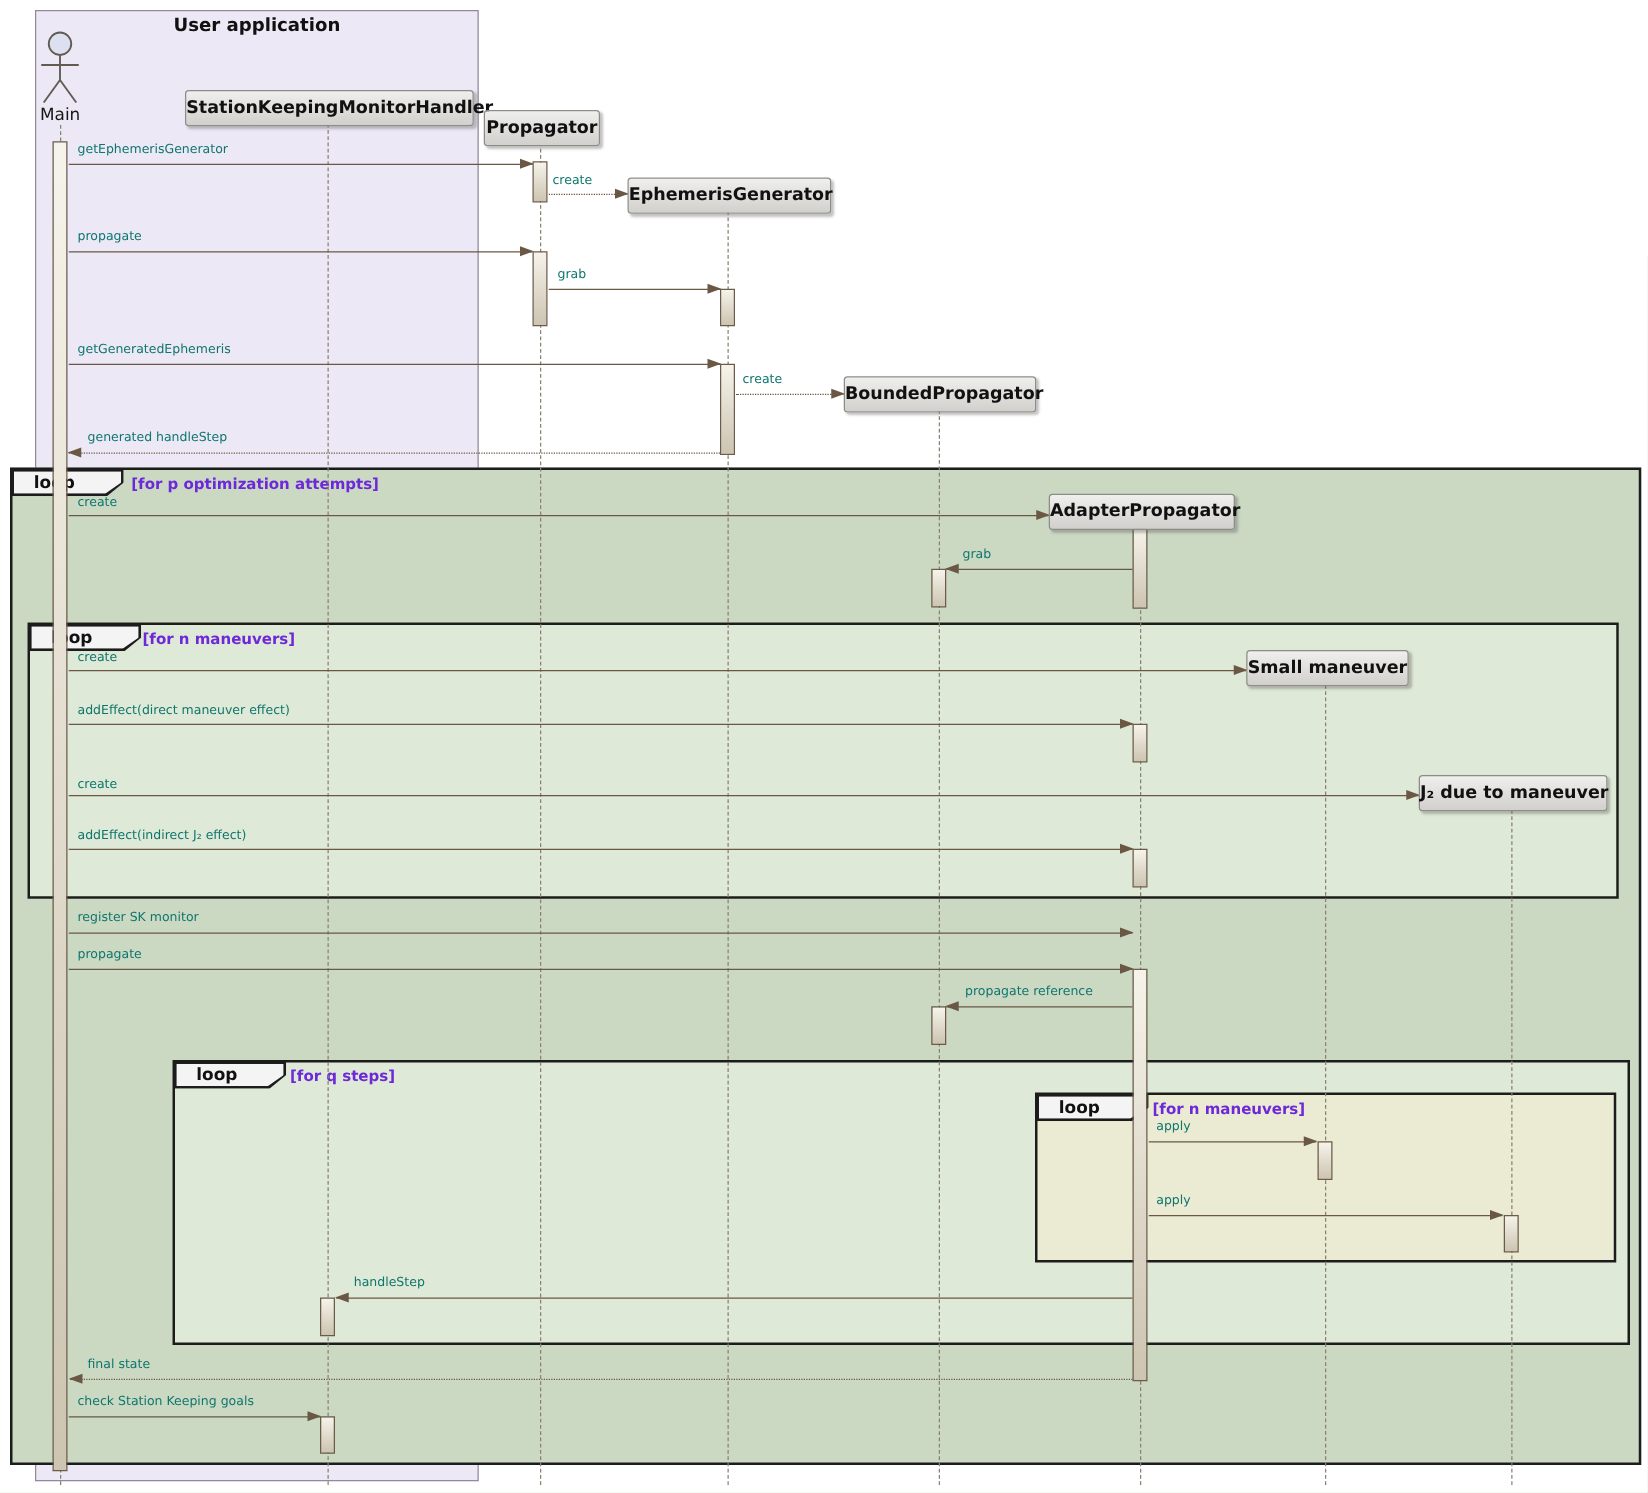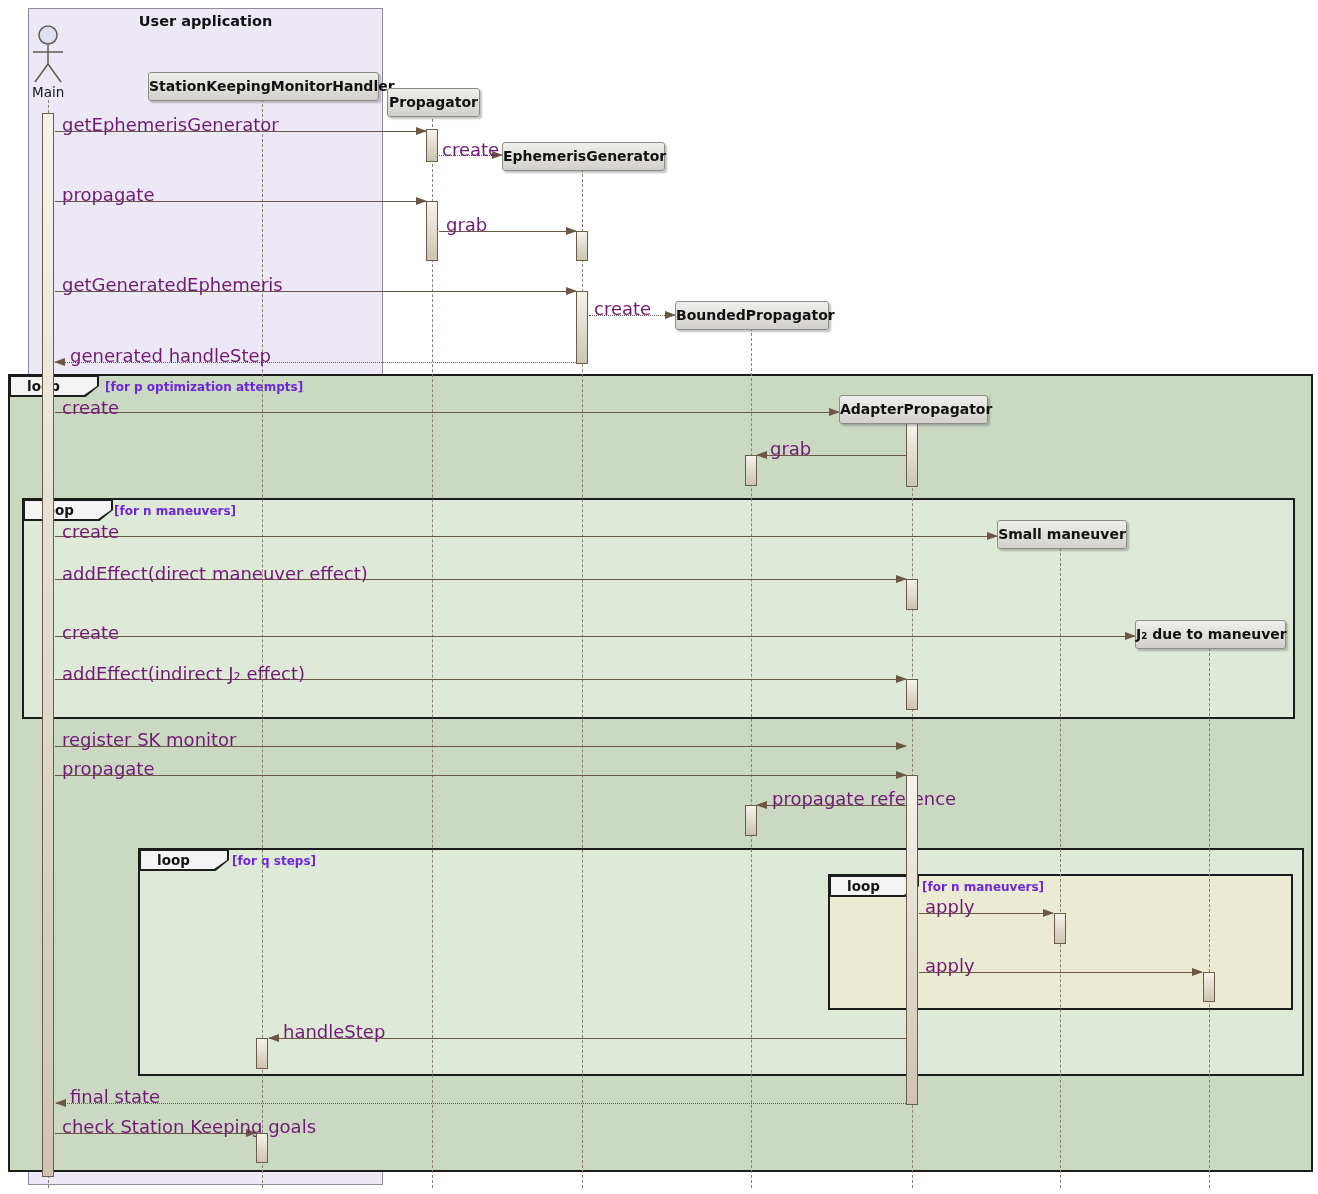--- a/index.html
+++ b/index.html
@@ -33,21 +33,21 @@
     border:1px solid #8e8c86;border-radius:3px;
     box-shadow:2px 2px 2px rgba(80,80,80,0.35);
     font-size:14px;color:#111;white-space:nowrap;font-weight:bold;}
   
   .arrow{position:absolute;height:0;border-top:1.5px solid #6a5844;}
   .arrow.dotted{border-top:1.4px dotted #6a5844;}
   .ah{position:absolute;width:0;height:0;border-top:4.5px solid transparent;
     border-bottom:4.5px solid transparent;top:-5.2px;}
   .ah.r{right:-1px;border-left:11px solid #6a5844;}
   .ah.l{left:-1px;border-right:11px solid #6a5844;}
-  .mlabel{position:absolute;font-size:18px;color:#701a75;white-space:nowrap;}
+  .mlabel{position:absolute;font-size:10px;color:#0f766e;white-space:nowrap;}
   
   .actor-label{position:absolute;font-size:13.5px;color:#161616;}
 </style>
 </head>
 <body>
 
 <div id="canvas">
 
   <div class="appframe" style="left:28px;top:8px;width:353px;height:1175px">
     <div class="appframe-title">User application</div>

